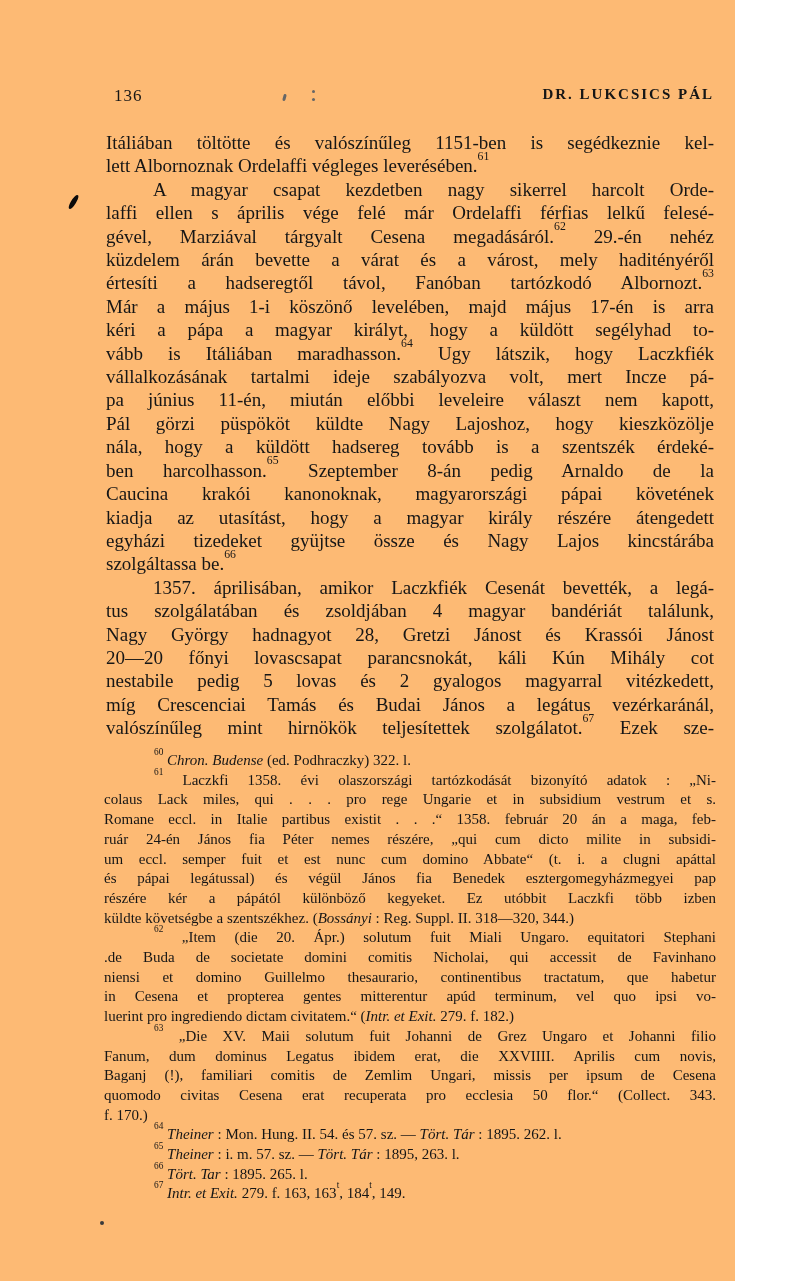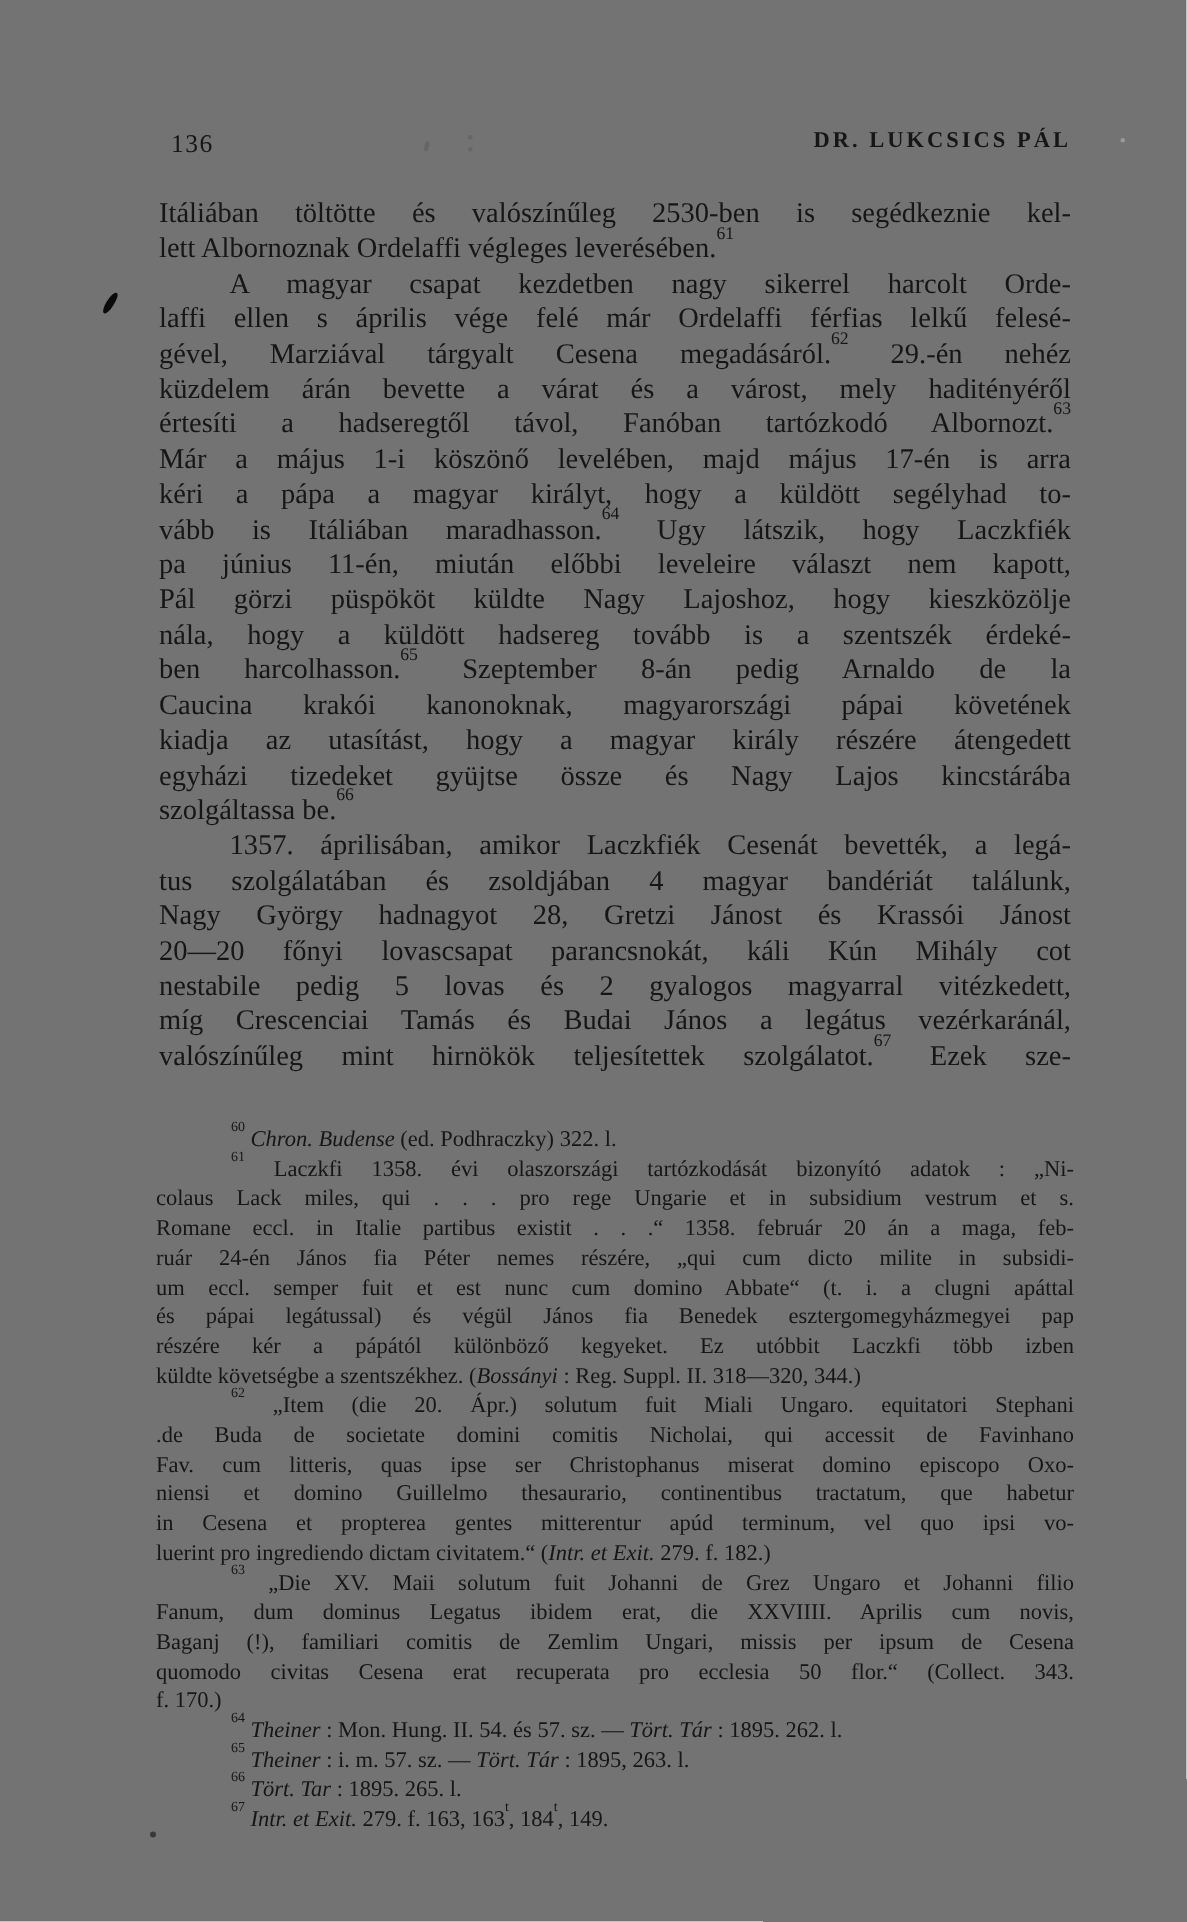--- a/index.html
+++ b/index.html
@@ -1,19 +1,19 @@
 <!DOCTYPE html>
 <html><head>
 <meta charset="utf-8">
 <style>
   html,body { margin:0; padding:0; background:#ffffff; }
   .page {
     position:relative;
-    width:791px; height:1281px;
-    background:#737373;
+    width:735px; height:1281px;
+    background:#fdba74;
     color:#161616;
     font-family:"Liberation Serif", serif;
     overflow:hidden;
   }
   .header { position:absolute; top:86px; left:106px; width:608px; height:22px; }
   .pagenum { position:absolute; left:8px; top:0; font-size:17px; letter-spacing:1px; }
   .running { text-align:right; font-size:15px; letter-spacing:2px; font-weight:bold; font-stretch:normal; }
   .main {
     position:absolute; left:106px; top:131px; width:608px;
     font-size:19px; line-height:23.4px;
@@ -53,32 +53,33 @@
   </div>
 
   <div class="pen-mark"></div>
   <div class="artifact a-apostrophe"></div>
   <div class="artifact a-colon"></div>
   <div class="artifact a-dot-right"></div>
   <div class="artifact a-dot-bottom"></div>
 
   <div class="main">
       <div class="para">
-        <div class="line"><span>Itáliában töltötte és valószínűleg 2530-ben is segédkeznie kel-</span></div>
+        <div class="line"><span>Itáliában töltötte és valószínűleg 1151-ben is segédkeznie kel-</span></div>
         <div class="line end"><span>lett Albornoznak Ordelaffi végleges leverésében.</span><sup>61</sup></div>
       </div>
       <div class="para indent">
         <div class="line"><span>A magyar csapat kezdetben nagy sikerrel harcolt Orde-</span></div>
         <div class="line"><span>laffi ellen s április vége felé már Ordelaffi férfias lelkű felesé-</span></div>
         <div class="line"><span>gével, Marziával tárgyalt Cesena megadásáról.</span><sup>62</sup><span> 29.-én nehéz</span></div>
         <div class="line"><span>küzdelem árán bevette a várat és a várost, mely haditényéről</span></div>
         <div class="line"><span>értesíti a hadseregtől távol, Fanóban tartózkodó Albornozt.</span><sup>63</sup></div>
         <div class="line"><span>Már a május 1-i köszönő levelében, majd május 17-én is arra</span></div>
         <div class="line"><span>kéri a pápa a magyar királyt, hogy a küldött segélyhad to-</span></div>
         <div class="line"><span>vább is Itáliában maradhasson.</span><sup>64</sup><span> Ugy látszik, hogy Laczkfiék</span></div>
+        <div class="line"><span>vállalkozásának tartalmi ideje szabályozva volt, mert Incze pá-</span></div>
         <div class="line"><span>pa június 11-én, miután előbbi leveleire választ nem kapott,</span></div>
         <div class="line"><span>Pál görzi püspököt küldte Nagy Lajoshoz, hogy kieszközölje</span></div>
         <div class="line"><span>nála, hogy a küldött hadsereg tovább is a szentszék érdeké-</span></div>
         <div class="line"><span>ben harcolhasson.</span><sup>65</sup><span> Szeptember 8-án pedig Arnaldo de la</span></div>
         <div class="line"><span>Caucina krakói kanonoknak, magyarországi pápai követének</span></div>
         <div class="line"><span>kiadja az utasítást, hogy a magyar király részére átengedett</span></div>
         <div class="line"><span>egyházi tizedeket gyüjtse össze és Nagy Lajos kincstárába</span></div>
         <div class="line end"><span>szolgáltassa be.</span><sup>66</sup></div>
       </div>
       <div class="para indent">
@@ -102,21 +103,20 @@
         <div class="line"><span>Romane eccl. in Italie partibus existit . . .“ 1358. február 20 án a maga, feb-</span></div>
         <div class="line"><span>ruár 24-én János fia Péter nemes részére, „qui cum dicto milite in subsidi-</span></div>
         <div class="line"><span>um eccl. semper fuit et est nunc cum domino Abbate“ (t. i. a clugni apáttal</span></div>
         <div class="line"><span>és pápai legátussal) és végül János fia Benedek esztergomegyházmegyei pap</span></div>
         <div class="line"><span>részére kér a pápától különböző kegyeket. Ez utóbbit Laczkfi több izben</span></div>
         <div class="line end"><span>küldte követségbe a szentszékhez. (</span><i>Bossányi</i><span> : Reg. Suppl. II. 318—320, 344.)</span></div>
       </div>
       <div class="para">
         <div class="line"><sup>62</sup><span> „Item (die 20. Ápr.) solutum fuit Miali Ungaro. equitatori Stephani</span></div>
         <div class="line"><span>.de Buda de societate domini comitis Nicholai, qui accessit de Favinhano</span></div>
-        <div class="line"><span>Fav. cum litteris, quas ipse ser Christophanus miserat domino episcopo Oxo-</span></div>
         <div class="line"><span>niensi et domino Guillelmo thesaurario, continentibus tractatum, que habetur</span></div>
         <div class="line"><span>in Cesena et propterea gentes mitterentur apúd terminum, vel quo ipsi vo-</span></div>
         <div class="line end"><span>luerint pro ingrediendo dictam civitatem.“ (</span><i>Intr. et Exit.</i><span> 279. f. 182.)</span></div>
       </div>
       <div class="para">
         <div class="line"><sup>63</sup><span> „Die XV. Maii solutum fuit Johanni de Grez Ungaro et Johanni filio</span></div>
         <div class="line"><span>Fanum, dum dominus Legatus ibidem erat, die XXVIIII. Aprilis cum novis,</span></div>
         <div class="line"><span>Baganj (!), familiari comitis de Zemlim Ungari, missis per ipsum de Cesena</span></div>
         <div class="line"><span>quomodo civitas Cesena erat recuperata pro ecclesia 50 flor.“ (Collect. 343.</span></div>
         <div class="line end"><span>f. 170.)</span></div>

